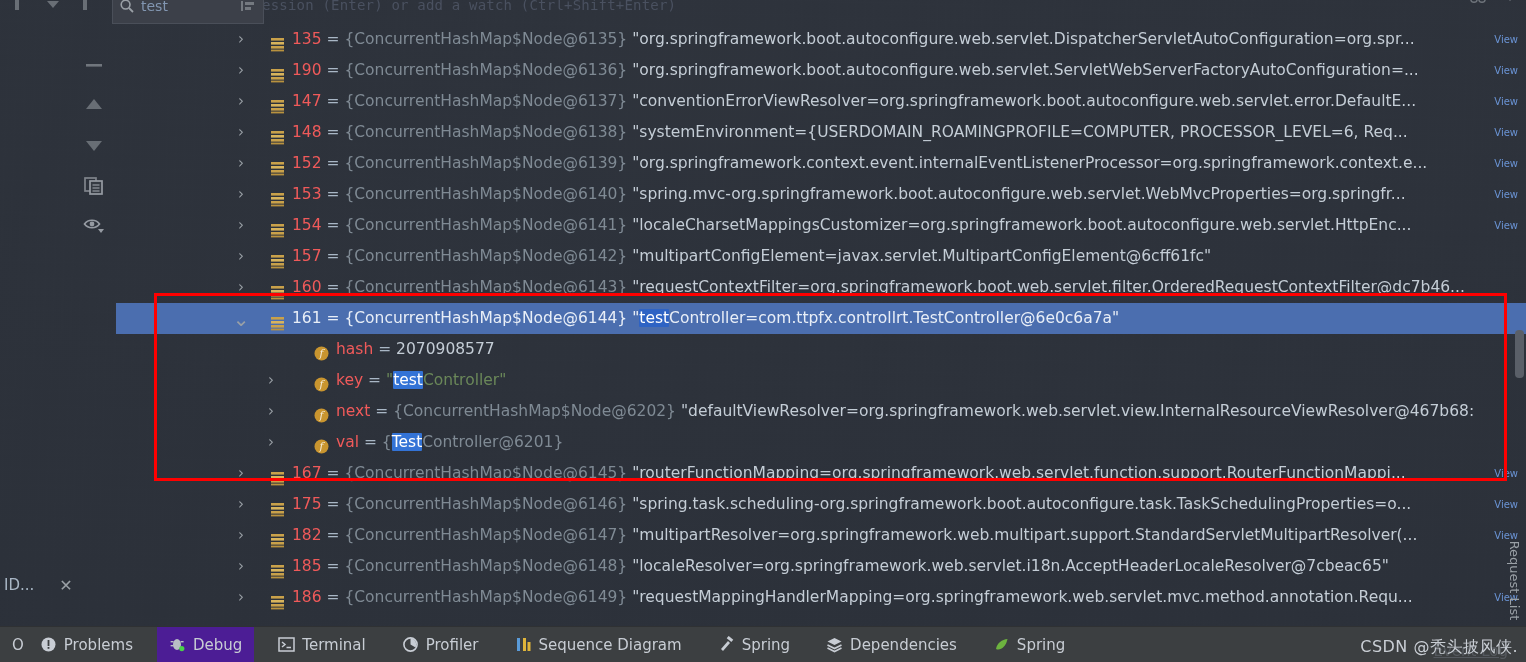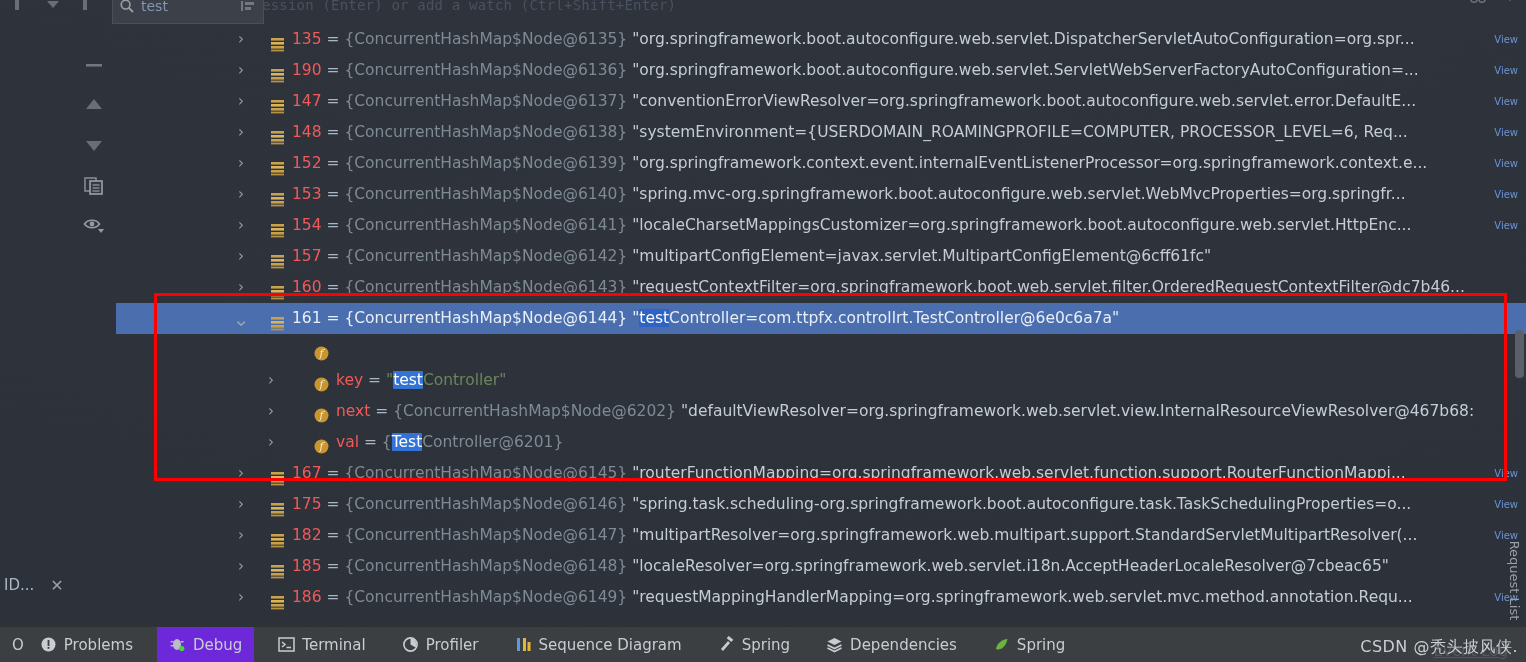--- a/index.html
+++ b/index.html
@@ -141,39 +141,39 @@
   }
   .right-tab span {
     transform: rotate(90deg);
     white-space: nowrap;
     font-size: 13px; color: #9aa0a6;
   }
 
   
   .sess-tab {
     position: absolute; left: 0; top: 570px; width: 116px; height: 30px;
-    display: flex; align-items: center; gap: 16px; padding-left: 4px;
+    display: flex; align-items: center; gap: 25px; padding-left: 4px;
     font-size: 15px; color: #a9b7c6;
   }
   .sess-tab .close { color: #9aa0a6; font-size: 16px; cursor: pointer; }
 
   
   .bottombar {
     position: absolute; left: 0; bottom: 0; width: 1526px; height: 36px;
     background: #3c3f41;
     border-top: 1px solid #2f3133;
     display: flex; align-items: center;
     font-size: 15px; color: #c8cdd4;
   }
   .bt-item {
     display: flex; align-items: center; gap: 7px;
     height: 36px; padding: 0 12px; cursor: pointer;
     white-space: nowrap;
   }
-  .bt-item.active { background: #6d28d9; }
+  .bt-item.active { background: #4c1d95; }
   .bt-item .bicon { width: 17px; height: 17px; flex: 0 0 17px; }
   .watermark {
     position: absolute; right: 8px; bottom: 4px;
     font-size: 16px; color: #d6dbe2; opacity: .92;
     letter-spacing: .5px;
     pointer-events: none;
   }
   .eventlog-ghost {
     position: absolute; right: 18px; bottom: 2px;
     font-size: 15px; color: #6b7078; opacity: .55; text-decoration: underline;
@@ -329,21 +329,21 @@
           </svg></span><span class="rowtext"><span class="k-idx">160</span><span class="k-eq"> = </span><span class="k-type">{ConcurrentHashMap$Node@6143}</span> <span class="k-str">"requestContextFilter=org.springframework.boot.web.servlet.filter.OrderedRequestContextFilter@dc7b46...</span></span></div>
       <div class="row selected"><span class="chev" style="font-size: 20px; line-height: 20px;">⌄</span><span class="nodeicon"><svg viewBox="0 0 15 15">
             <rect x="1" y="1" width="13" height="2.6" fill="#c9a14a"></rect>
             <rect x="1" y="5" width="13" height="2.6" fill="#d8b45c"></rect>
             <rect x="1" y="9" width="13" height="2.6" fill="#c9a14a"></rect>
             <rect x="1" y="12.6" width="13" height="1.8" fill="#b8923f"></rect>
           </svg></span><span class="rowtext"><span class="k-idx">161</span><span class="k-eq"> = </span><span class="k-type">{ConcurrentHashMap$Node@6144}</span> <span class="k-str">"</span><span class="hl">test</span><span class="k-str">Controller=com.ttpfx.controllrt.TestController@6e0c6a7a"</span></span></div>
       <div class="row lvl1"><span class="nodeicon"><svg viewBox="0 0 15 15">
             <circle cx="7.5" cy="7.5" r="7" fill="#c9952f"></circle>
             <text x="7.5" y="11.4" font-size="10.5" font-family="DejaVu Serif, serif" font-style="italic" text-anchor="middle" fill="#f5ecd8">f</text>
-          </svg></span></div>
+          </svg></span><span class="rowtext"><span class="k-field">hash</span><span class="k-eq"> = </span><span class="k-str">2070908577</span></span></div>
       <div class="row lvl1"><span class="chev">›</span><span class="nodeicon"><svg viewBox="0 0 15 15">
             <circle cx="7.5" cy="7.5" r="7" fill="#c9952f"></circle>
             <text x="7.5" y="11.4" font-size="10.5" font-family="DejaVu Serif, serif" font-style="italic" text-anchor="middle" fill="#f5ecd8">f</text>
           </svg></span><span class="rowtext"><span class="k-field">key</span><span class="k-eq"> = </span><span class="k-green">"</span><span class="hl">test</span><span class="k-green">Controller"</span></span></div>
       <div class="row lvl1"><span class="chev">›</span><span class="nodeicon"><svg viewBox="0 0 15 15">
             <circle cx="7.5" cy="7.5" r="7" fill="#c9952f"></circle>
             <text x="7.5" y="11.4" font-size="10.5" font-family="DejaVu Serif, serif" font-style="italic" text-anchor="middle" fill="#f5ecd8">f</text>
           </svg></span><span class="rowtext"><span class="k-field">next</span><span class="k-eq"> = </span><span class="k-type">{ConcurrentHashMap$Node@6202}</span> <span class="k-str">"defaultViewResolver=org.springframework.web.servlet.view.InternalResourceViewResolver@467b68:</span></span></div>
       <div class="row lvl1"><span class="chev">›</span><span class="nodeicon"><svg viewBox="0 0 15 15">
             <circle cx="7.5" cy="7.5" r="7" fill="#c9952f"></circle>

